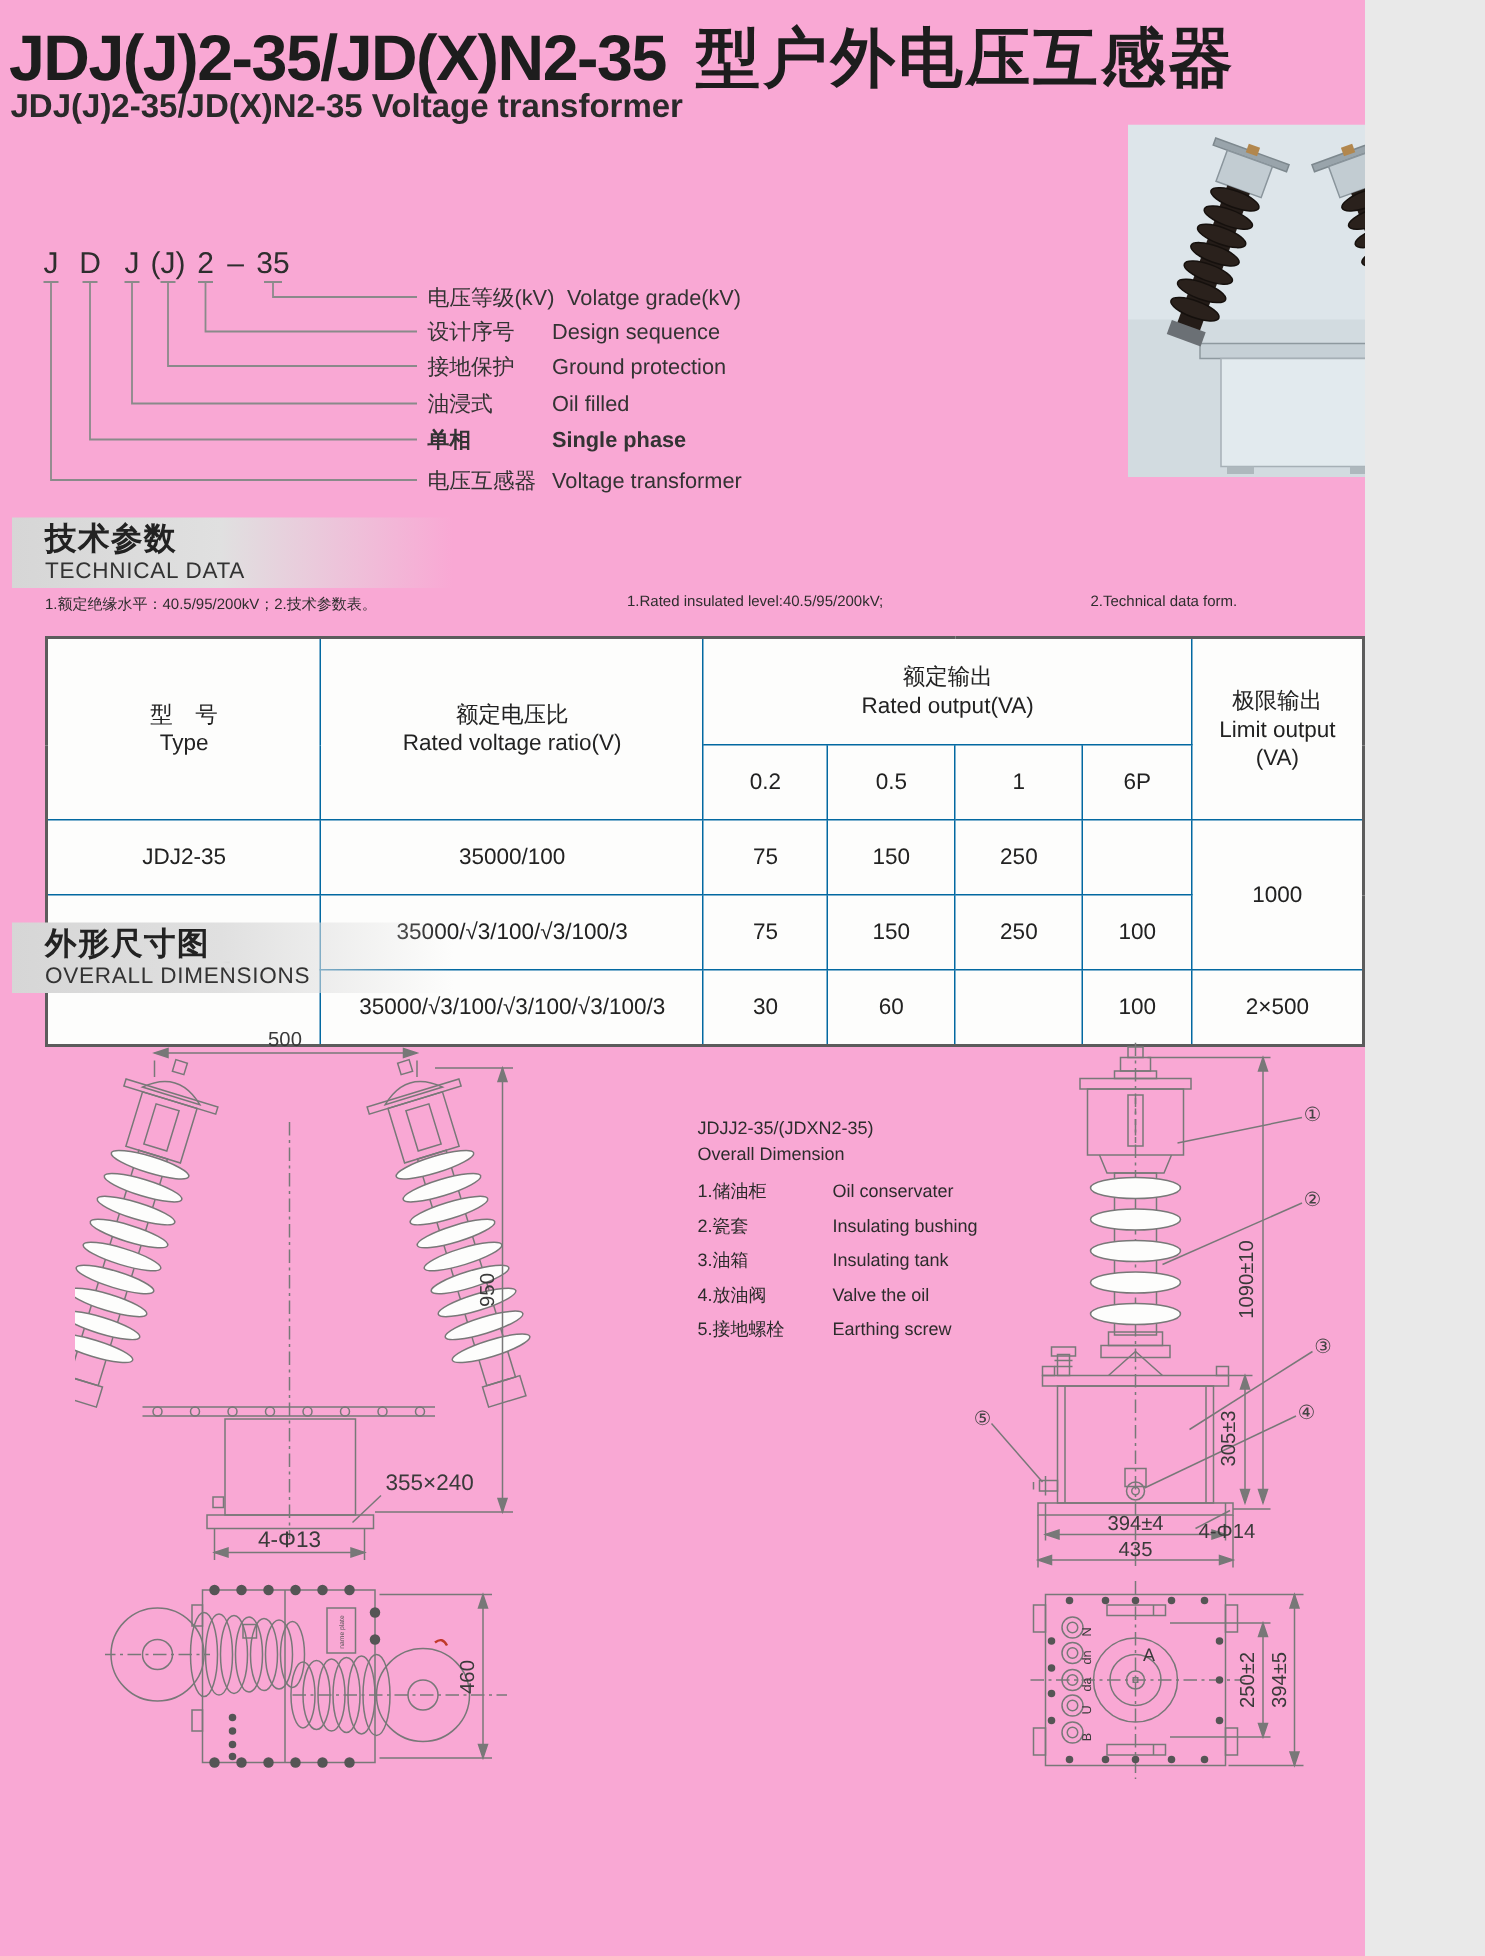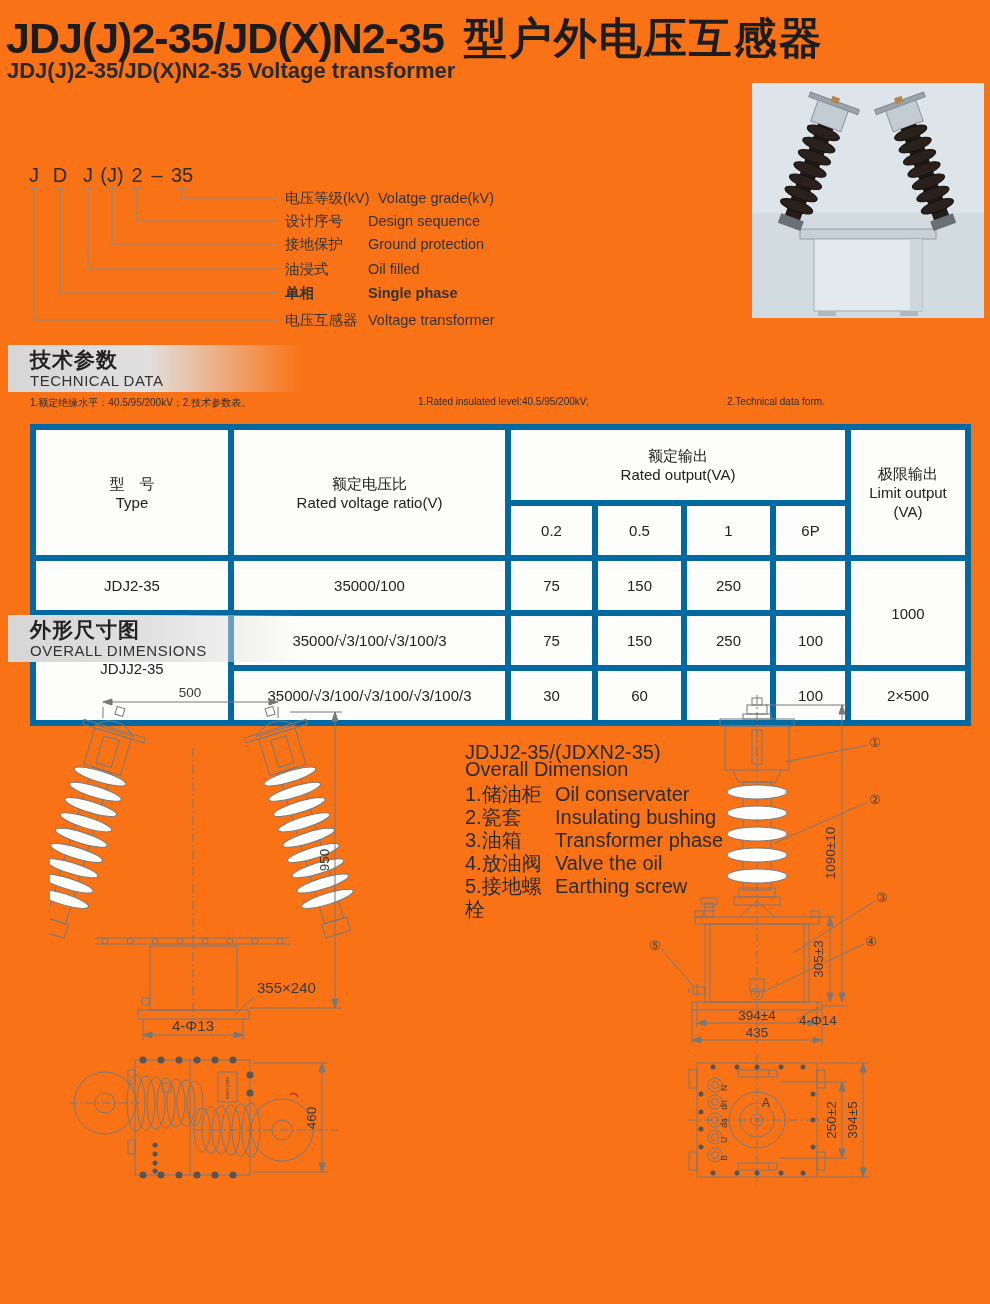--- a/index.html
+++ b/index.html
@@ -1,39 +1,39 @@
 <!DOCTYPE html>
 <html><head>
 <meta charset="utf-8">
 <style>
   html,body{margin:0;padding:0;background:#e9e9e9;}
-  #page{position:relative;width:990px;height:1304px;background:#f97316;overflow:hidden;
+  #page{position:relative;width:910px;height:1304px;background:#f9a8d4;overflow:hidden;
         font-family:"Liberation Sans",sans-serif;color:#222;}
   .abs{position:absolute;}
   
   .main-title{left:6px;top:10px;font-size:43px;font-weight:bold;letter-spacing:-1px;color:#1d1d1d;white-space:nowrap;}
   .main-title .cnpart{margin-left:20px;letter-spacing:2px;}
   .sub-title{left:7px;top:58px;font-size:22px;font-weight:bold;color:#2a2a2a;letter-spacing:0px;}
   
   .sec-bar{left:8px;width:310px;height:47px;padding:2px 0 0 22px;box-sizing:border-box;
            background:linear-gradient(90deg,#d6d6d6 0%,#e0e0e0 45%,rgba(245,245,245,0) 95%);}
   .sec-cn{font-size:21px;font-weight:bold;color:#222;letter-spacing:1px;line-height:25px;}
   .sec-en{font-size:15px;color:#333;line-height:17px;letter-spacing:0.5px;}
   
   .note-line{top:396px;left:30px;width:940px;font-size:10px;color:#2d2d2d;white-space:nowrap;}
   .note-line .en1{position:absolute;left:388px;top:0;}
   .note-line .en2{position:absolute;left:697px;top:0;}
   
   table.tbl{position:absolute;left:30px;top:424px;border-collapse:collapse;table-layout:fixed;
             border:2px solid #5c5c5c;background:#fdfdfc;}
-  table.tbl td{border:6px solid #0369a1;text-align:center;vertical-align:middle;
+  table.tbl td{border:1px solid #0369a1;text-align:center;vertical-align:middle;
                font-size:15px;color:#222;padding:16px;}
   table.tbl .two span{display:block;line-height:19px;}
   
-  .legend{left:465px;top:744px;font-size:20px;color:#2c2c2c;}
+  .legend{left:465px;top:744px;font-size:12px;color:#2c2c2c;}
   .legend .lt{line-height:17px;}
   .legend .row{display:flex;line-height:23px;}
   .legend .row .cn{width:90px;}
   
   .notice{left:80px;top:1212px;font-size:15px;color:#333;line-height:21px;}
   
   svg text{font-family:"Liberation Sans",sans-serif;}
   .dim{font-size:13.5px;fill:#3a3a3a;}
   .lbl{font-size:15px;fill:#3a3a3a;}
   .callout{font-size:13px;fill:#444;}
@@ -359,21 +359,21 @@
     <div class="row">
       <span class="cn">1.储油柜</span>
       <span>Oil conservater</span>
     </div>
     <div class="row">
       <span class="cn">2.瓷套</span>
       <span>Insulating bushing</span>
     </div>
     <div class="row">
       <span class="cn">3.油箱</span>
-      <span>Transformer phase</span>
+      <span>Insulating tank</span>
     </div>
     <div class="row">
       <span class="cn">4.放油阀</span>
       <span>Valve the oil</span>
     </div>
     <div class="row">
       <span class="cn">5.接地螺栓</span>
       <span>Earthing screw</span>
     </div>
   </div>

